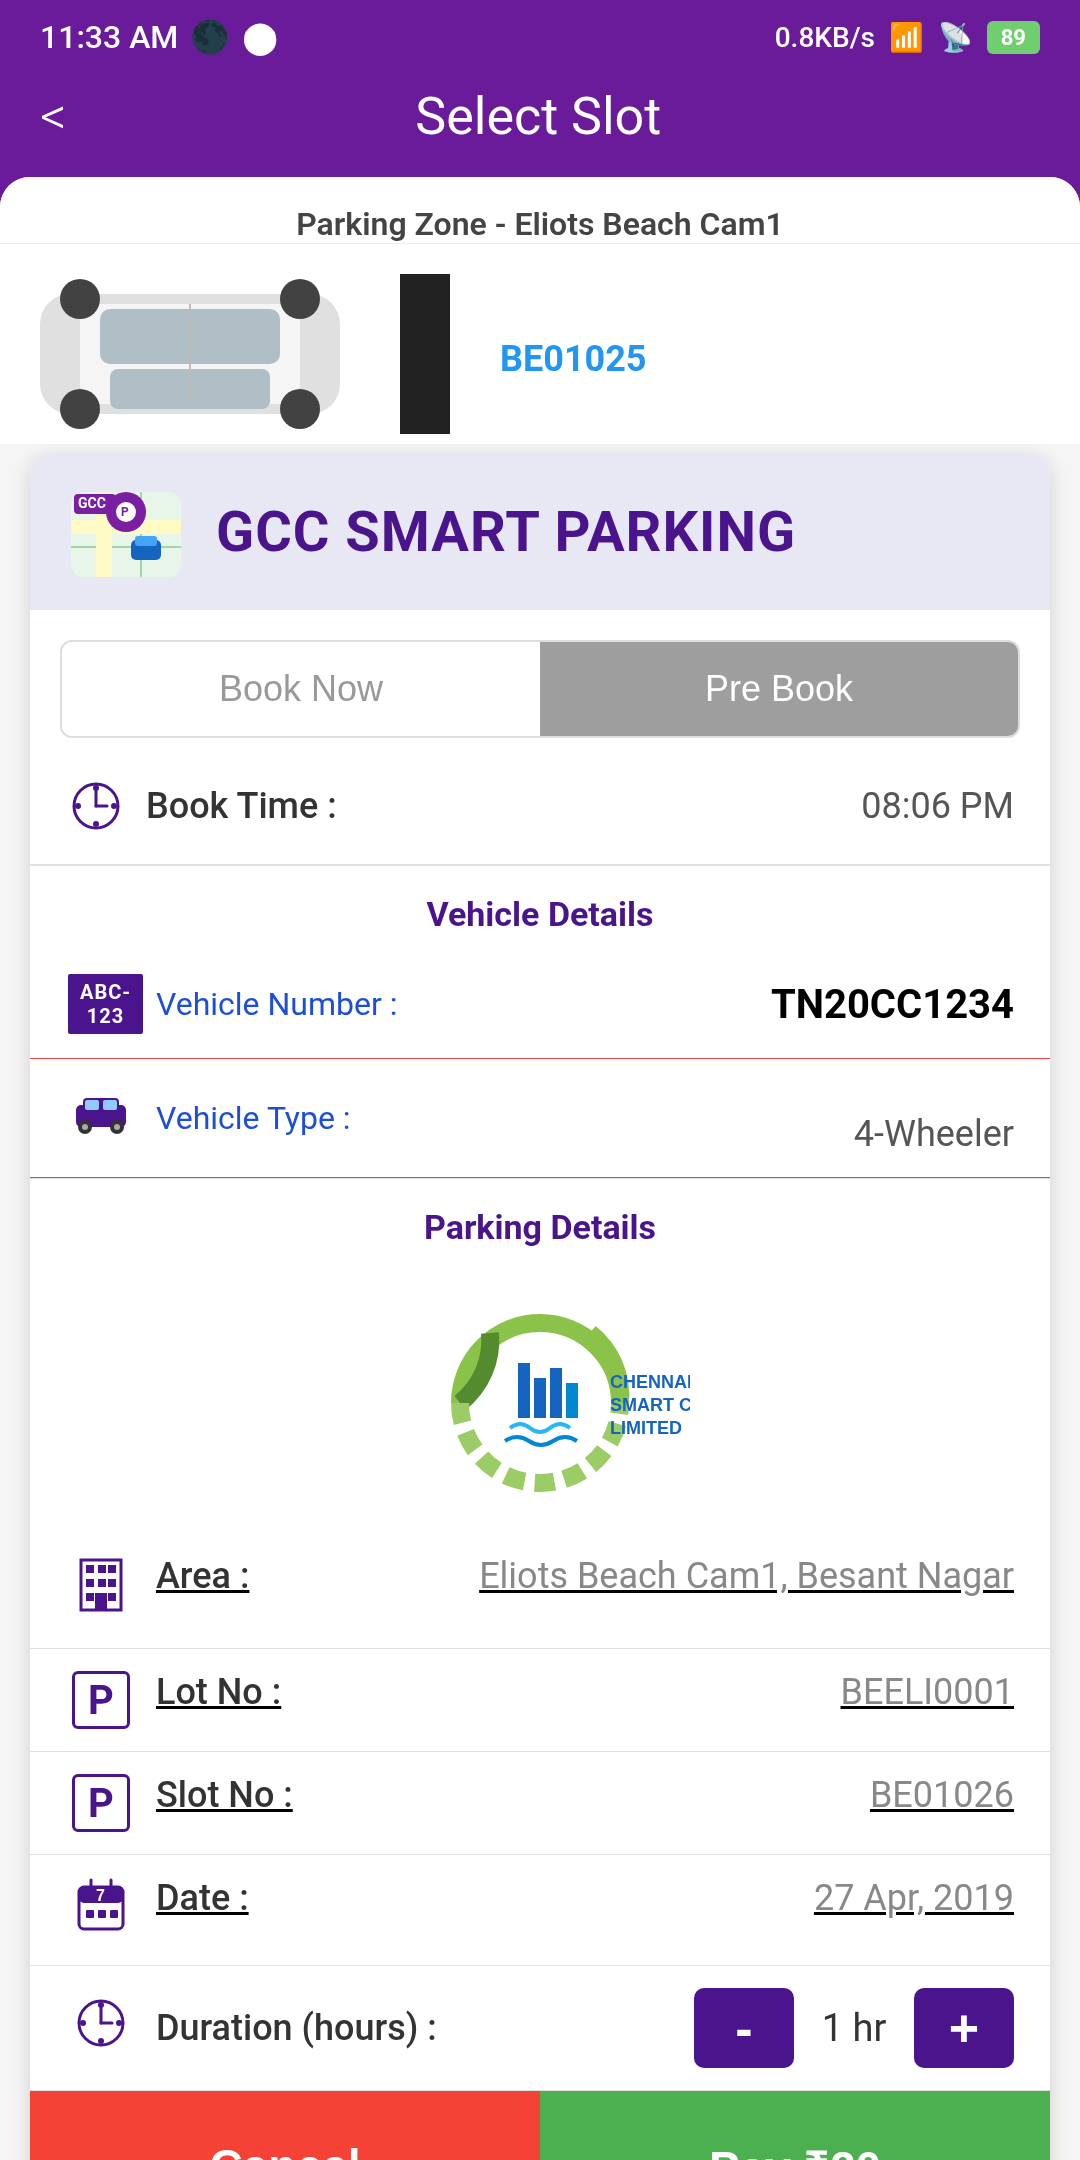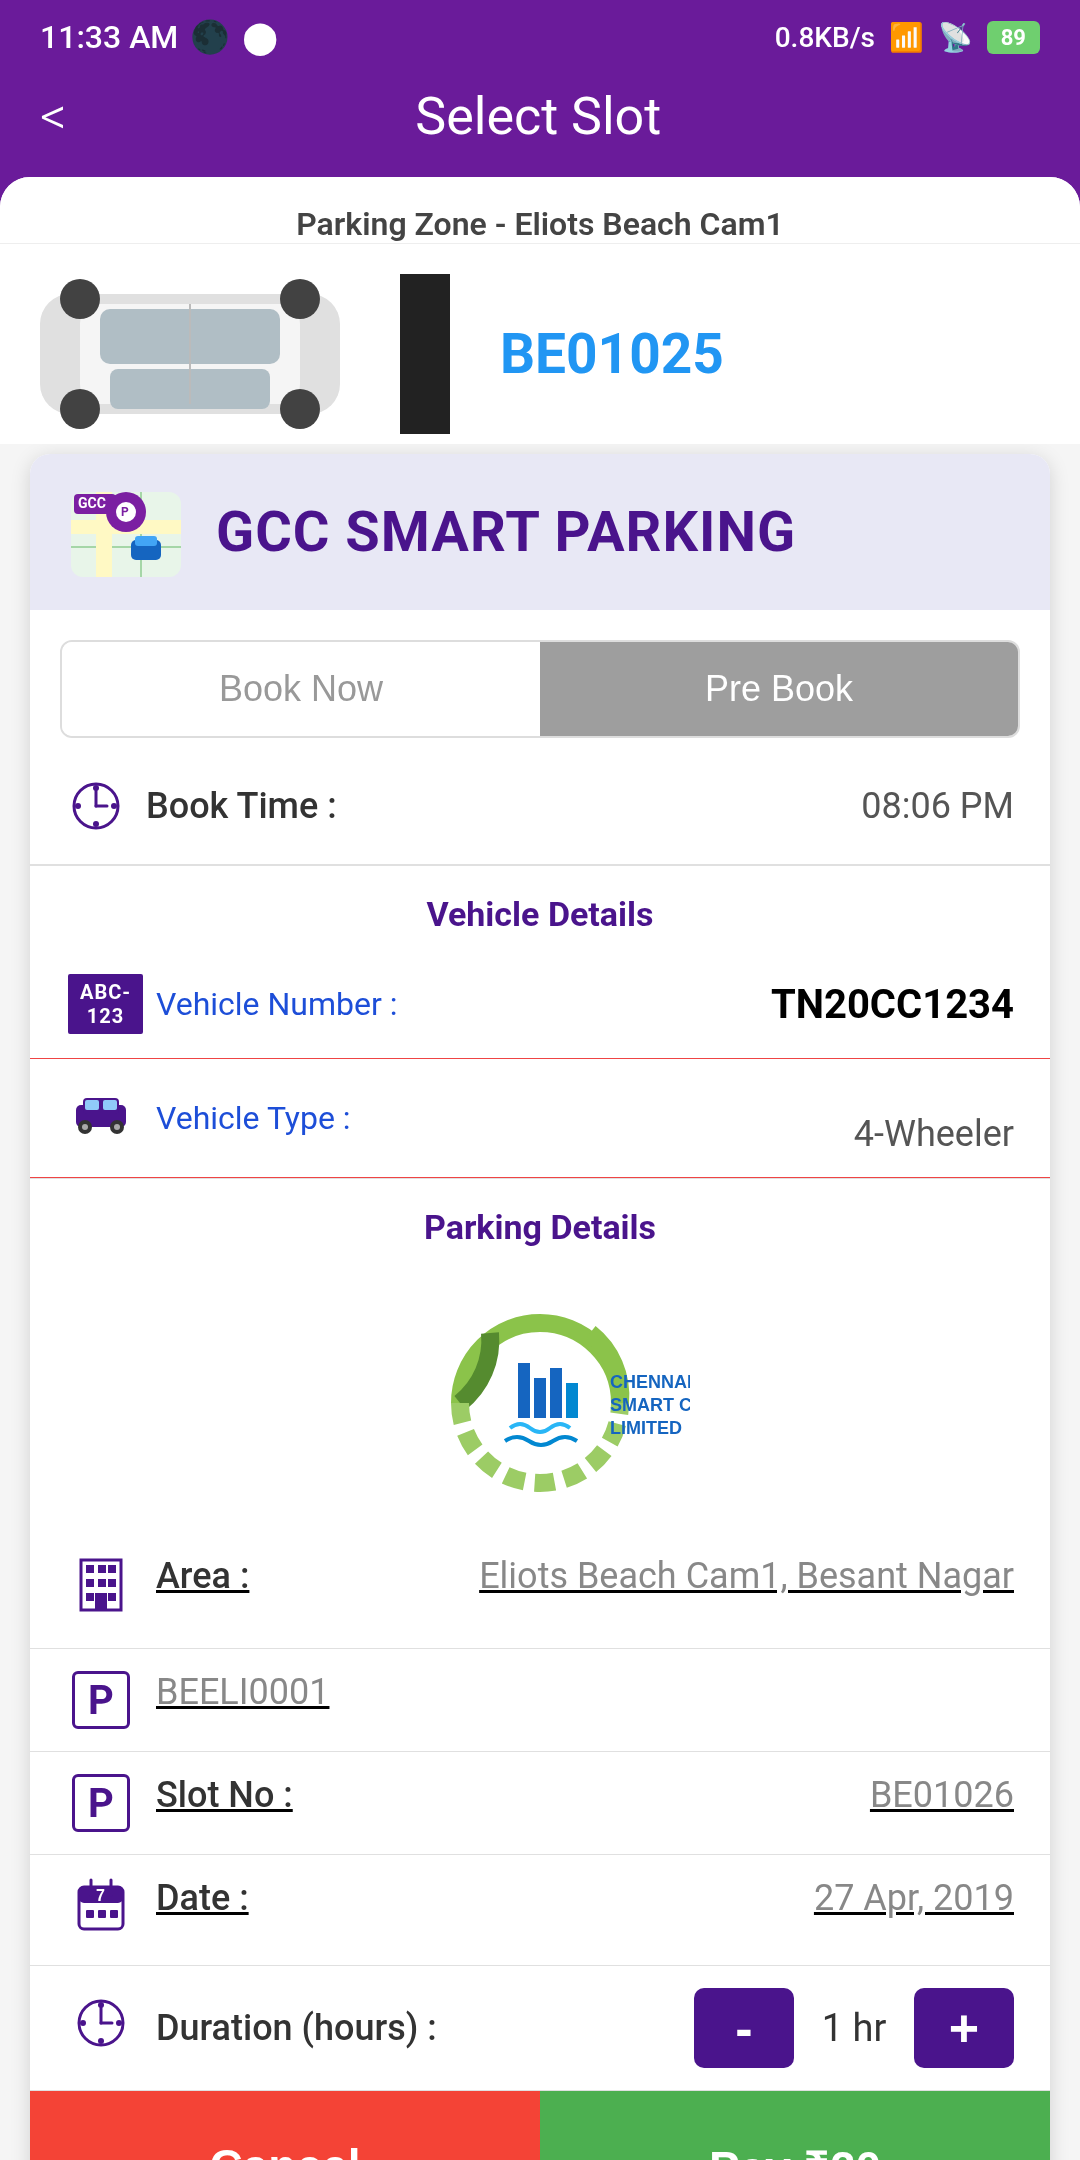--- a/index.html
+++ b/index.html
@@ -426,21 +426,21 @@
         <circle cx="80" cy="135" r="20" fill="#424242"></circle>
         <circle cx="300" cy="135" r="20" fill="#424242"></circle>
 
         <line x1="190" y1="30" x2="190" y2="130" stroke="#bbb" stroke-width="2"></line>
       </svg>
     </div>
 
     <div class="barrier"></div>
 
     <div class="slot-number-area">
-      <span style="color:#2196f3; font-size:55px; font-weight:bold;">BE01025</span>
+      <span style="color:#2196f3; font-size:36px; font-weight:bold;">BE01025</span>
     </div>
   </div>
 
   <div class="modal-card">
 
     <div class="gcc-header">
       <div class="gcc-logo">
         <svg viewBox="0 0 120 100" xmlns="http://www.w3.org/2000/svg" width="120" height="100">
 
           <rect x="5" y="10" width="110" height="85" rx="12" fill="#e8f5e9"></rect>
@@ -557,20 +557,21 @@
         </svg>
       </div>
       <span class="parking-label">Area :</span>
       <span class="parking-value">Eliots Beach Cam1, Besant Nagar</span>
     </div>
 
     <div class="parking-row">
       <div class="parking-icon">
         <span class="p-icon">P</span>
       </div>
+      <span class="parking-label">Lot No :</span>
       <span class="parking-value">BEELI0001</span>
     </div>
 
     <div class="parking-row">
       <div class="parking-icon">
         <span class="p-icon">P</span>
       </div>
       <span class="parking-label">Slot No :</span>
       <span class="parking-value">BE01026</span>
     </div>

